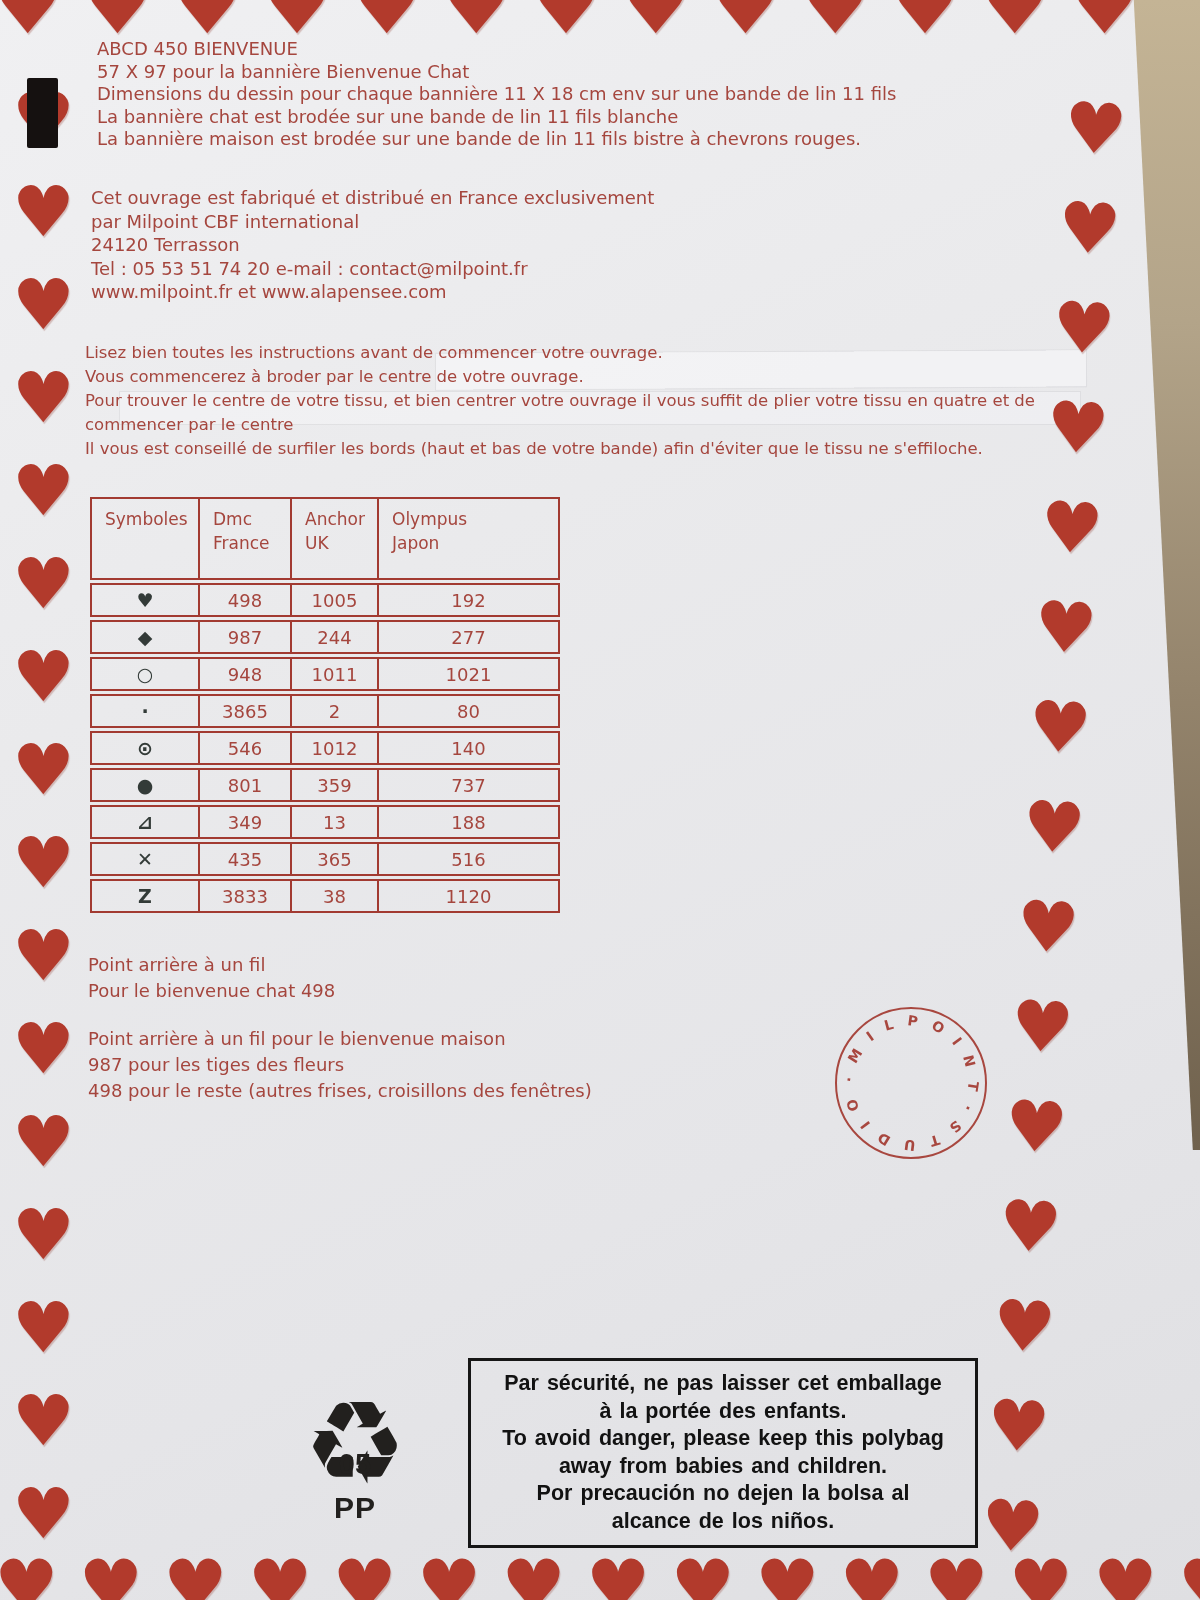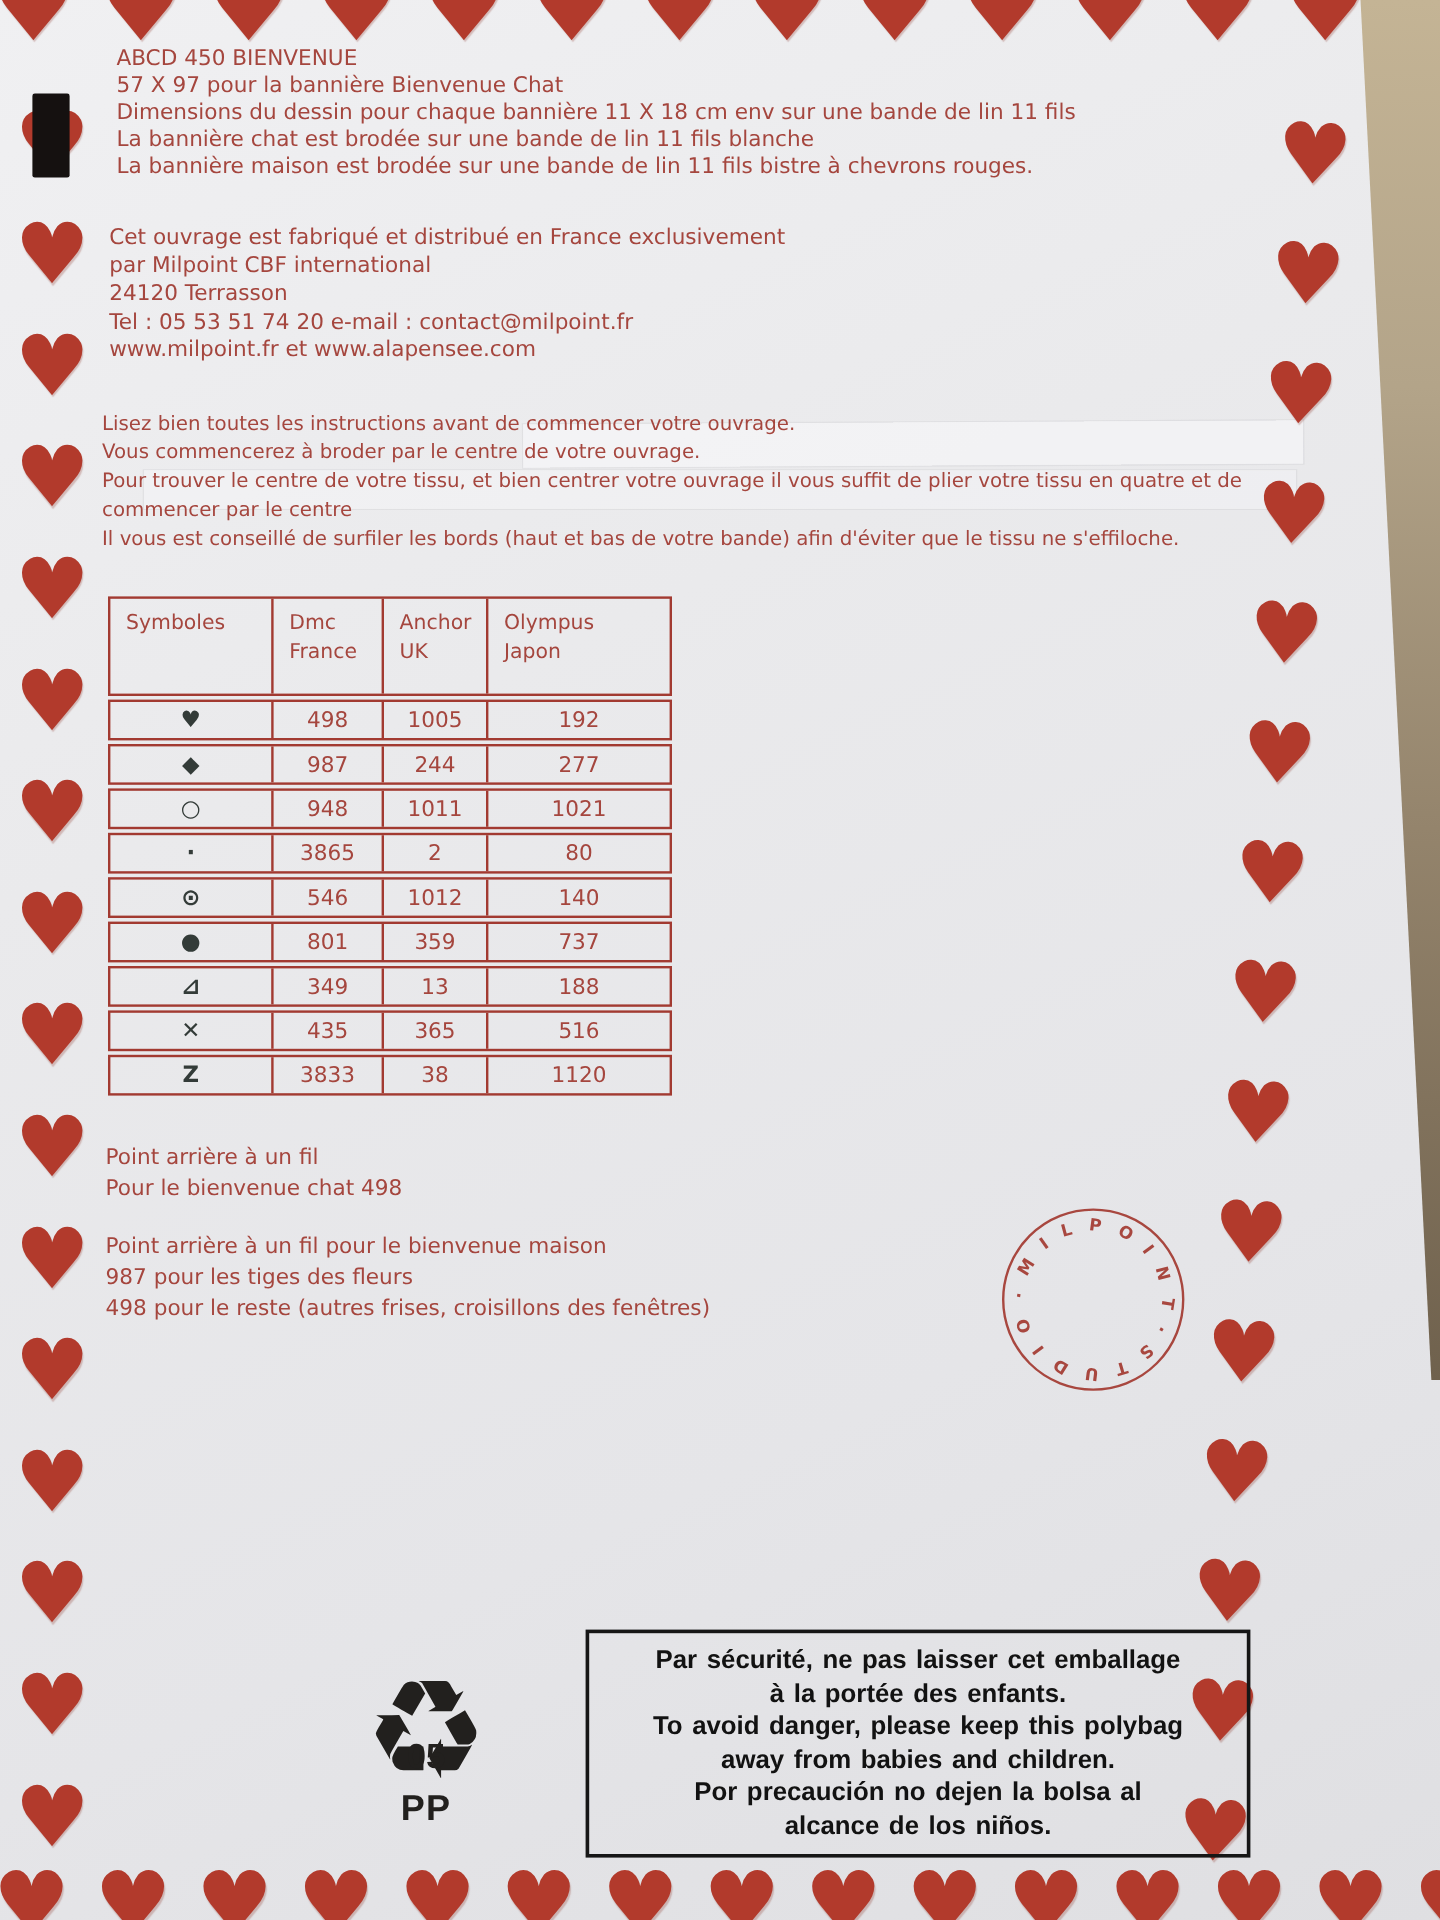--- a/index.html
+++ b/index.html
@@ -46,40 +46,40 @@
   .blk-chat{left:88px;top:952px;font-size:18px;line-height:26px;}
   .blk-maison{left:88px;top:1026px;font-size:18px;line-height:26px;}
   
   .color-table{position:absolute;left:90px;top:497px;width:470px;z-index:5;}
   .t-row{display:flex;border:2px solid var(--tred);margin-bottom:3px;
          box-sizing:border-box;height:34px;}
   .t-row.t-head{height:83px;}
   .cell{box-sizing:border-box;border-right:2px solid var(--tred);
         display:flex;align-items:center;justify-content:center;}
   .cell:last-child{border-right:none;}
-  .c0{width:136px;} .c1{width:92px;} .c2{width:87px;} .c3{width:112px;flex:1;}
+  .c0{width:108px;} .c1{width:92px;} .c2{width:87px;} .c3{width:112px;flex:1;}
   .t-head .cell{flex-direction:column;align-items:flex-start;justify-content:flex-start;
                 padding:8px 0 0 13px;color:var(--red);font-size:17px;line-height:24px;}
   .num{color:var(--red);font-size:18px;}
   .sym{color:var(--sym);font-weight:600;font-size:19px;}
   
   .stamp{position:absolute;left:832px;top:1004px;z-index:5;}
   
   .recycle{position:absolute;left:295px;top:1386px;width:120px;text-align:center;
            color:#22201e;z-index:5;}
   .recycle-glyph{font-size:115px;line-height:1;font-family:"DejaVu Sans",sans-serif;}
   .recycle-code{position:absolute;left:50%;top:62px;transform:translateX(-50%);
                 font-family:"Liberation Sans",sans-serif;font-weight:bold;font-size:29px;}
   .recycle-material{font-family:"Liberation Sans",sans-serif;font-weight:bold;
                     font-size:30px;margin-top:-10px;letter-spacing:1px;}
   
-  .warning-box{position:absolute;left:468px;top:1358px;width:554px;box-sizing:border-box;
+  .warning-box{position:absolute;left:468px;top:1358px;width:510px;box-sizing:border-box;
     border:3px solid var(--ink);padding:9px 4px 10px;z-index:5;text-align:center;
     font-family:"Liberation Sans",sans-serif;font-weight:bold;font-size:21.5px;
-    line-height:27.5px;color:#121212;word-spacing:2px;margin-left:20px;}
+    line-height:27.5px;color:#121212;word-spacing:2px;}
 </style>
 </head>
 <body>
 
 <div class="bg-corner"></div>
 <div class="tape tape-a"></div>
 <div class="tape tape-b"></div>
 
 <div class="heart-row-top">
     <span class="heart">♥</span>

